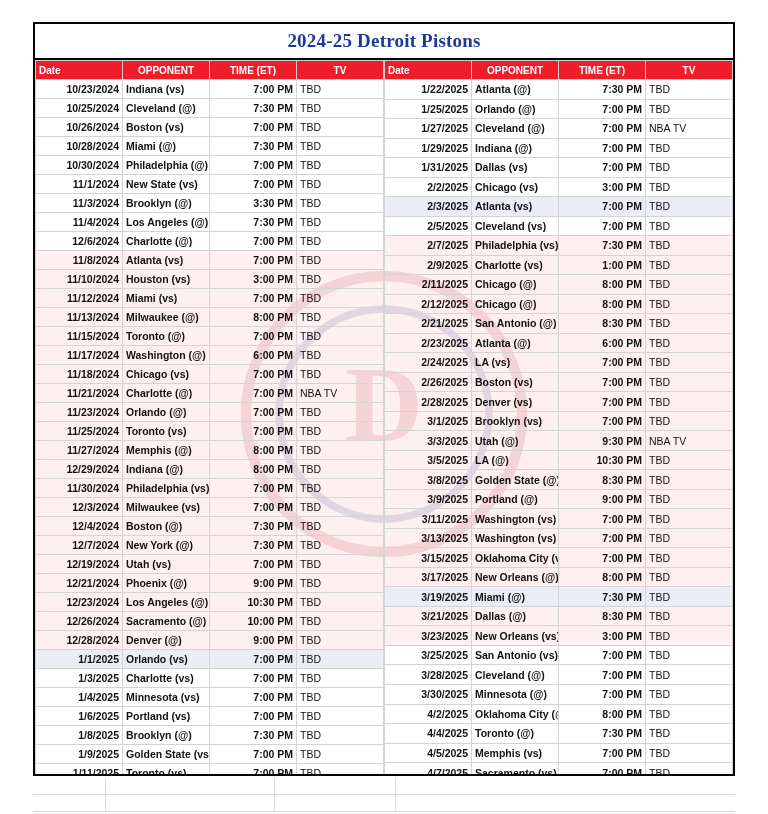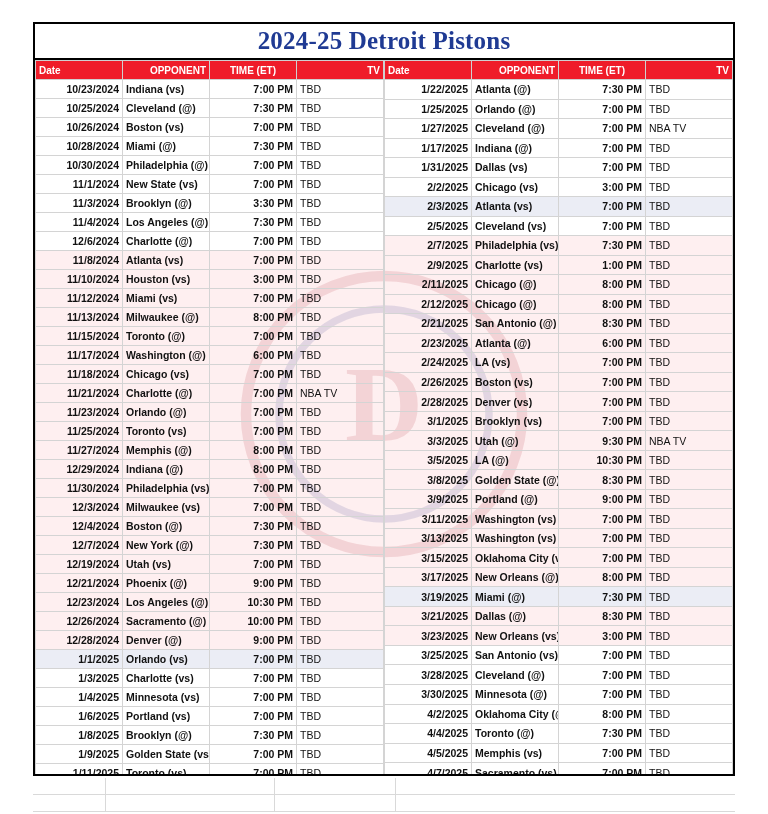--- a/index.html
+++ b/index.html
@@ -45,21 +45,21 @@
     position: relative;
     z-index: 2;
     height: 34px;
     display: flex;
     align-items: center;
     justify-content: center;
     border-bottom: 2px solid #000;
     background: transparent;
   }
   .title-text {
-    font-size: 25px;
+    font-size: 19px;
     font-weight: bold;
     color: #1f3a93;
     letter-spacing: 0.2px;
     font-family: "Liberation Serif", serif;
   }
   .grid {
     position: relative;
     z-index: 2;
     display: flex;
     width: 100%;
@@ -71,21 +71,21 @@
     width: 349px;
     font-size: 10.5px;
   }
   table.sched.left { width: 349px; }
   table.sched.right { width: 349px; }
   table.sched th {
     background: #ef1c29;
     color: #ffffff;
     font-size: 10px;
     font-weight: bold;
-    text-align: right;
+    text-align: center;
     padding: 2px 3px;
     border: 1px solid #cfcfcf;
     height: 14px;
     white-space: nowrap;
   }
   table.sched th.c-date { text-align: left; }
   table.sched th.c-time { text-align: center; }
   table.sched td {
     border: 1px solid #d4d4d4;
     padding: 1px 3px;
@@ -413,21 +413,21 @@
               <td class="c-time">7:00 PM</td>
               <td class="c-tv">TBD</td>
             </tr>
             <tr>
               <td class="c-date">1/27/2025</td>
               <td class="c-opp">Cleveland (@)</td>
               <td class="c-time">7:00 PM</td>
               <td class="c-tv">NBA TV</td>
             </tr>
             <tr>
-              <td class="c-date">1/17/2025</td>
+              <td class="c-date">1/29/2025</td>
               <td class="c-opp">Indiana (@)</td>
               <td class="c-time">7:00 PM</td>
               <td class="c-tv">TBD</td>
             </tr>
             <tr>
               <td class="c-date">1/31/2025</td>
               <td class="c-opp">Dallas (vs)</td>
               <td class="c-time">7:00 PM</td>
               <td class="c-tv">TBD</td>
             </tr>

